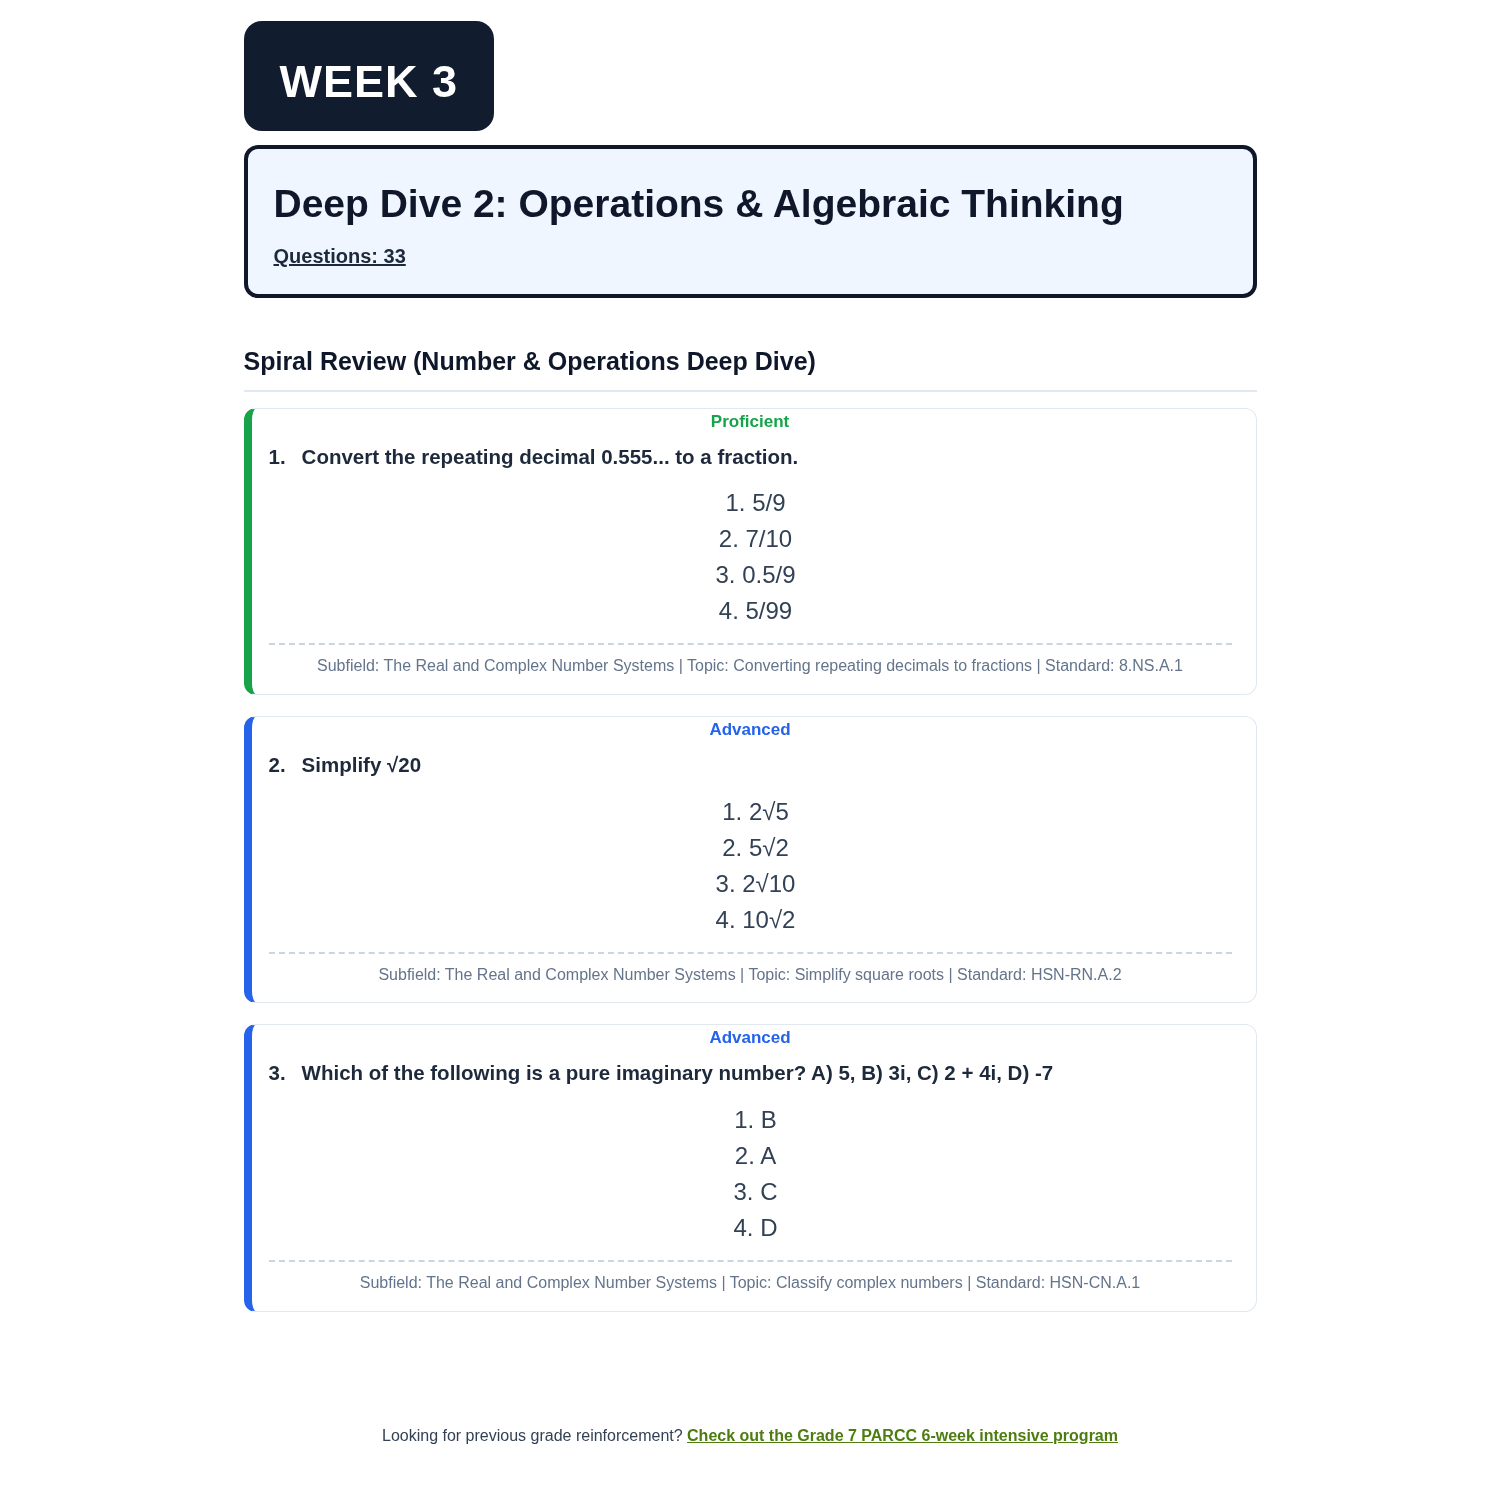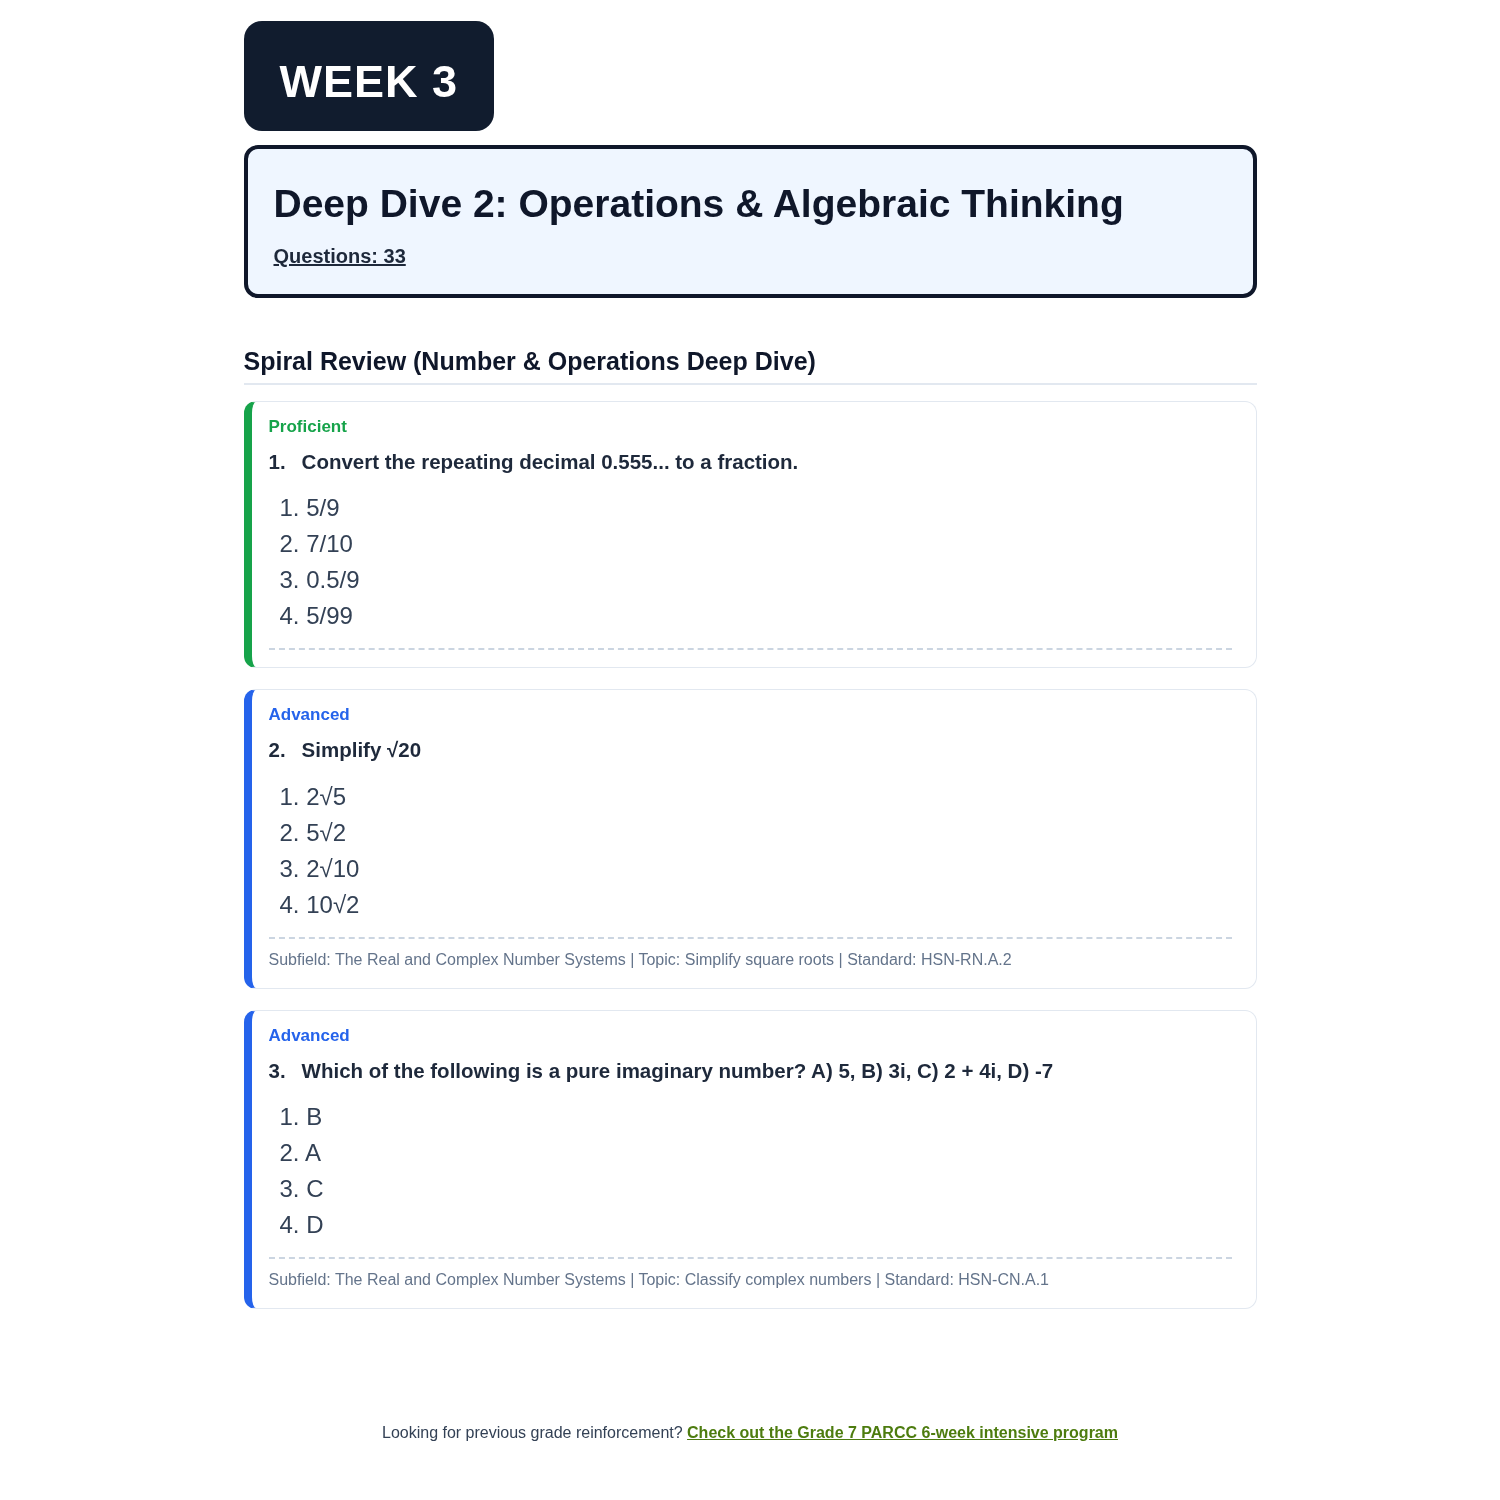--- a/index.html
+++ b/index.html
@@ -49,31 +49,32 @@
     font-weight: bold;
     color: #1e293b;
     text-decoration: underline;
   }
   
   .section-heading {
     margin-top: 49px;
     font-size: 25px;
     font-weight: bold;
     color: #0f172a;
-    padding-bottom: 7px;
+    padding-bottom: 14px;
     border-bottom: 2px solid #e2e8f0;
   }
   
   .card {
     margin-top: 16px;
     border: 1px solid #e2e8f0;
     border-left: 8px solid #16a34a;
     border-radius: 12px;
-    padding: 15px 24px 17px 17px;
+    padding: 3px 24px 17px 17px;
     background: #ffffff;
+    text-align: center;
   }
   .card + .card { margin-top: 21px; }
   .card--green { border-left-color: #16a34a; }
   .card--blue  { border-left-color: #2563eb; }
   .difficulty {
     font-size: 17px;
     font-weight: bold;
   }
   .card--green .difficulty { color: #16a34a; }
   .card--blue  .difficulty { color: #2563eb; }
@@ -145,20 +146,21 @@
       <span>1.</span>
       <span>Convert the repeating decimal 0.555... to a fraction.</span>
     </div>
     <ol class="options">
       <li>5/9</li>
       <li>7/10</li>
       <li>0.5/9</li>
       <li>5/99</li>
     </ol>
     <div class="divider"></div>
+    <div class="meta">Subfield: The Real and Complex Number Systems | Topic: Converting repeating decimals to fractions | Standard: 8.NS.A.1</div>
   </div>
 
   <div class="card card--blue">
     <div class="difficulty">Advanced</div>
     <div class="question">
       <span>2.</span>
       <span>Simplify √20</span>
     </div>
     <ol class="options">
       <li>2√5</li>

